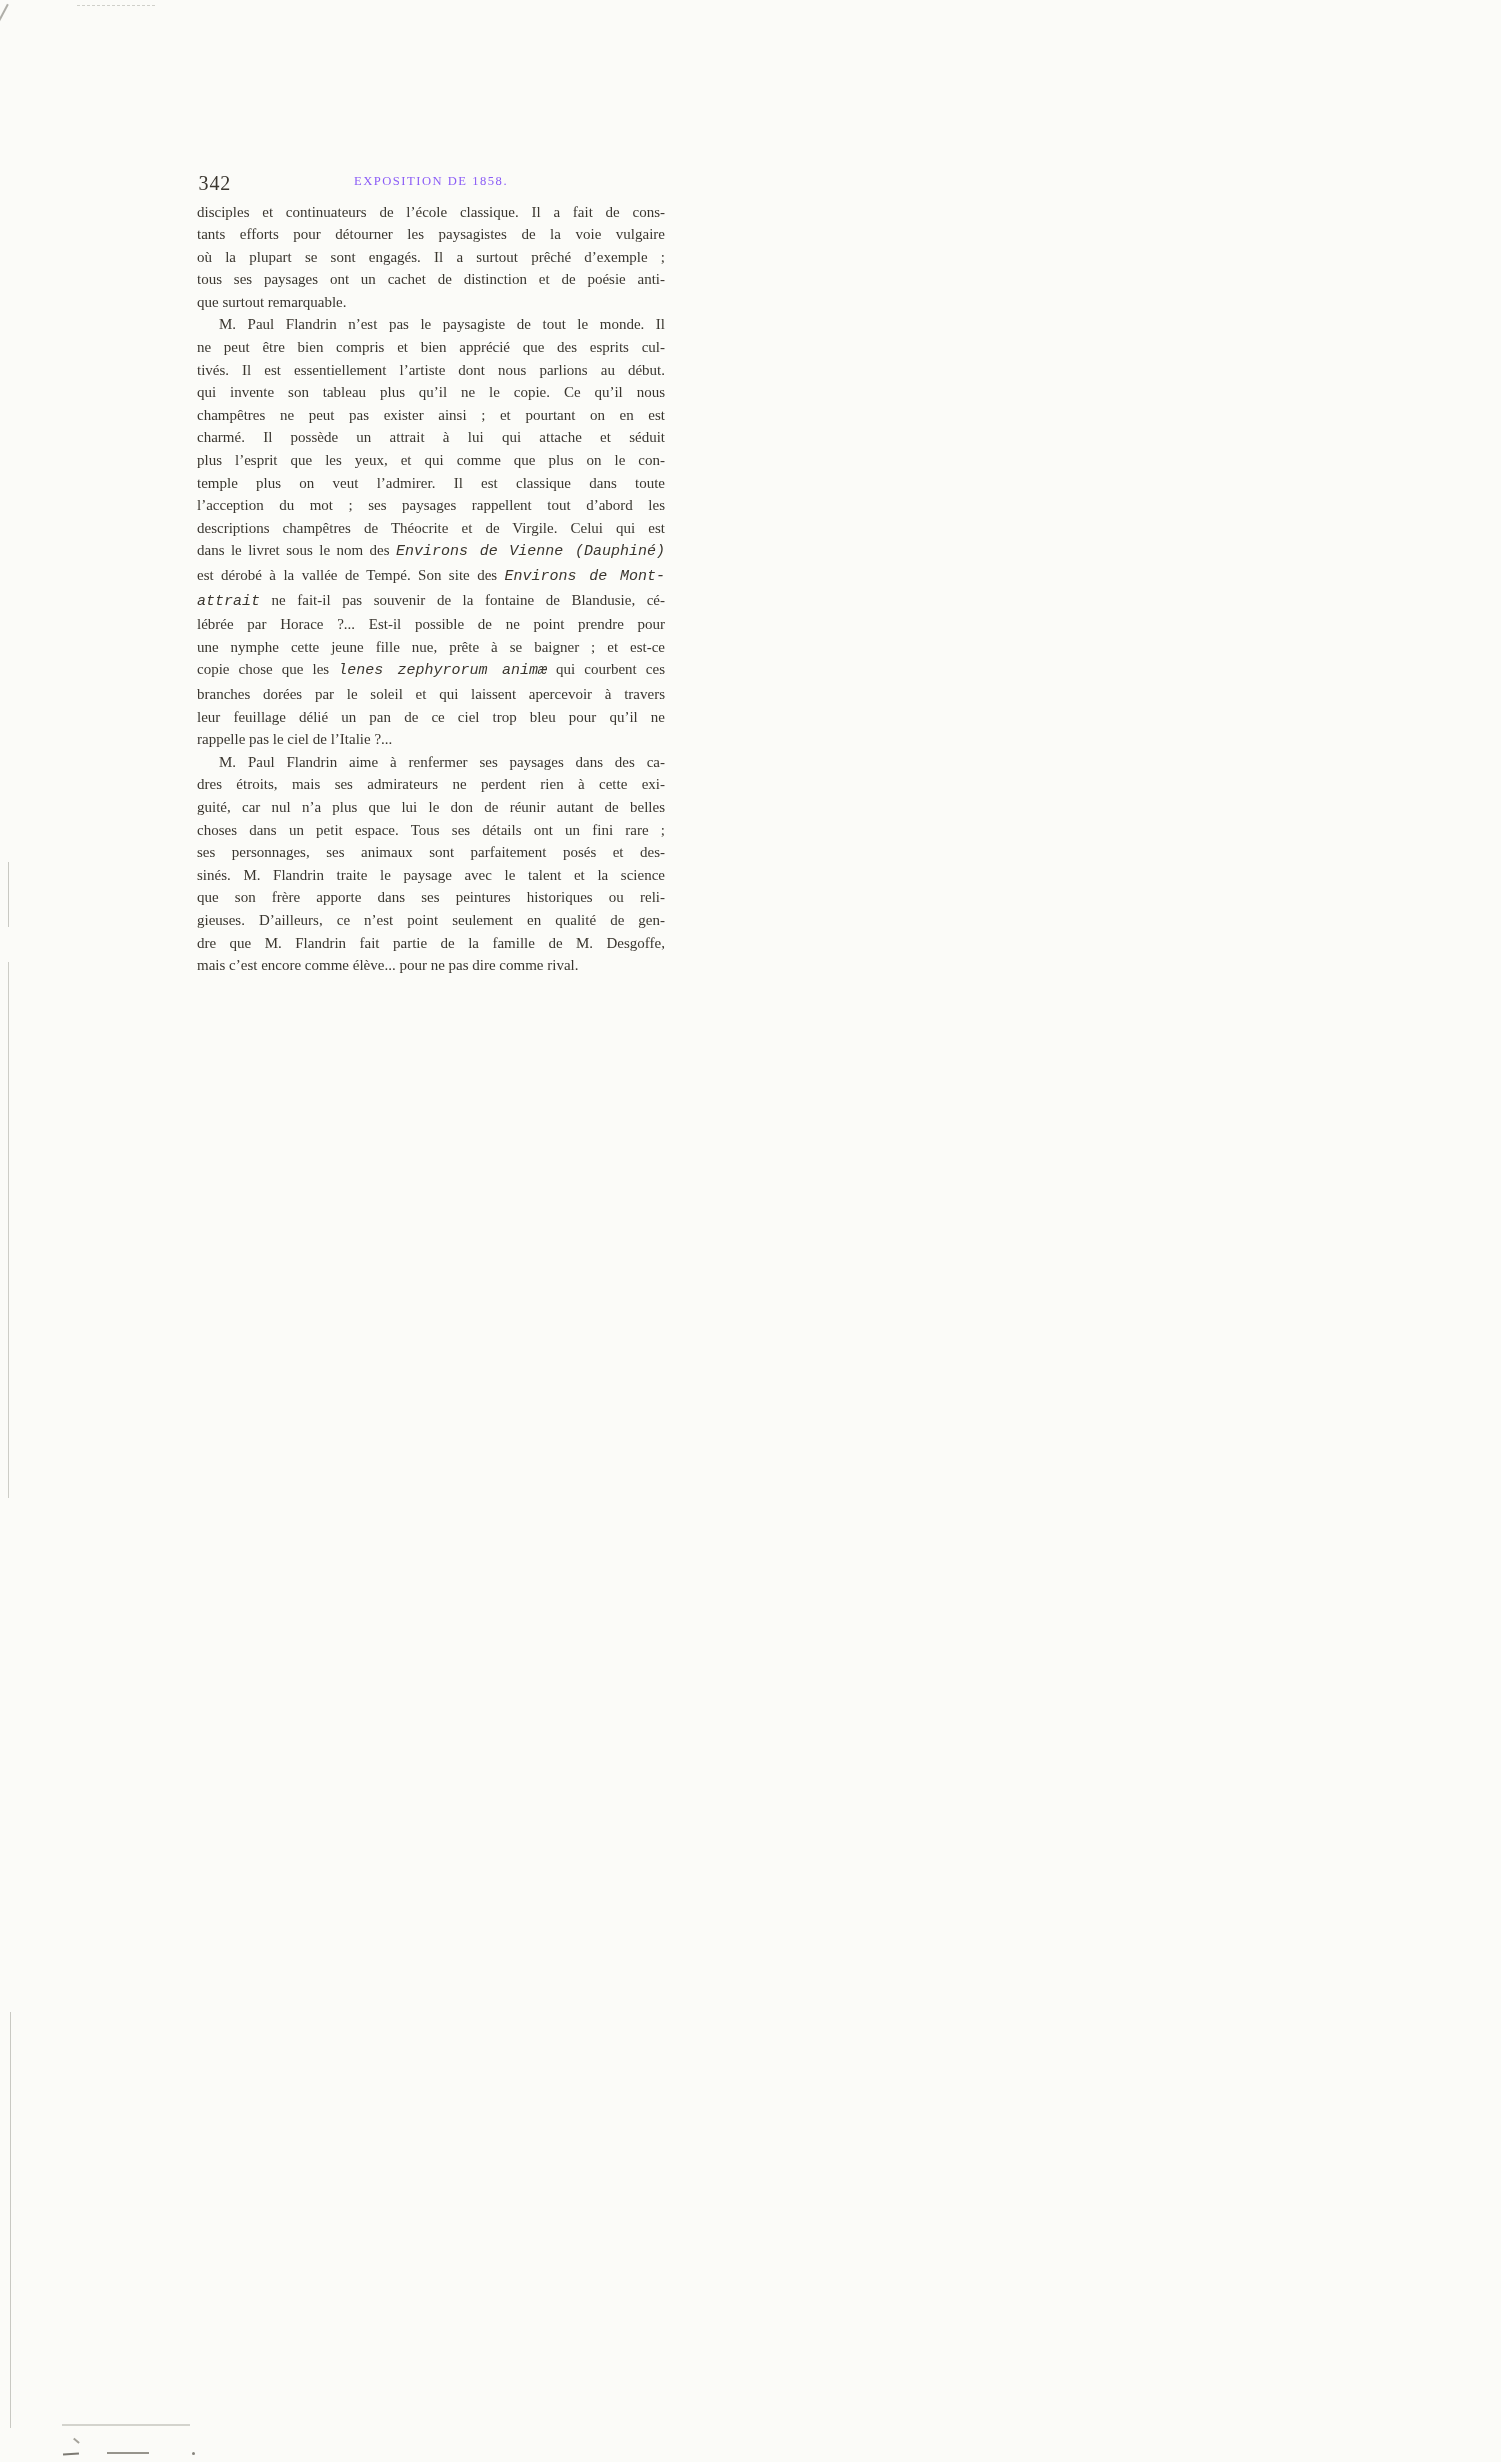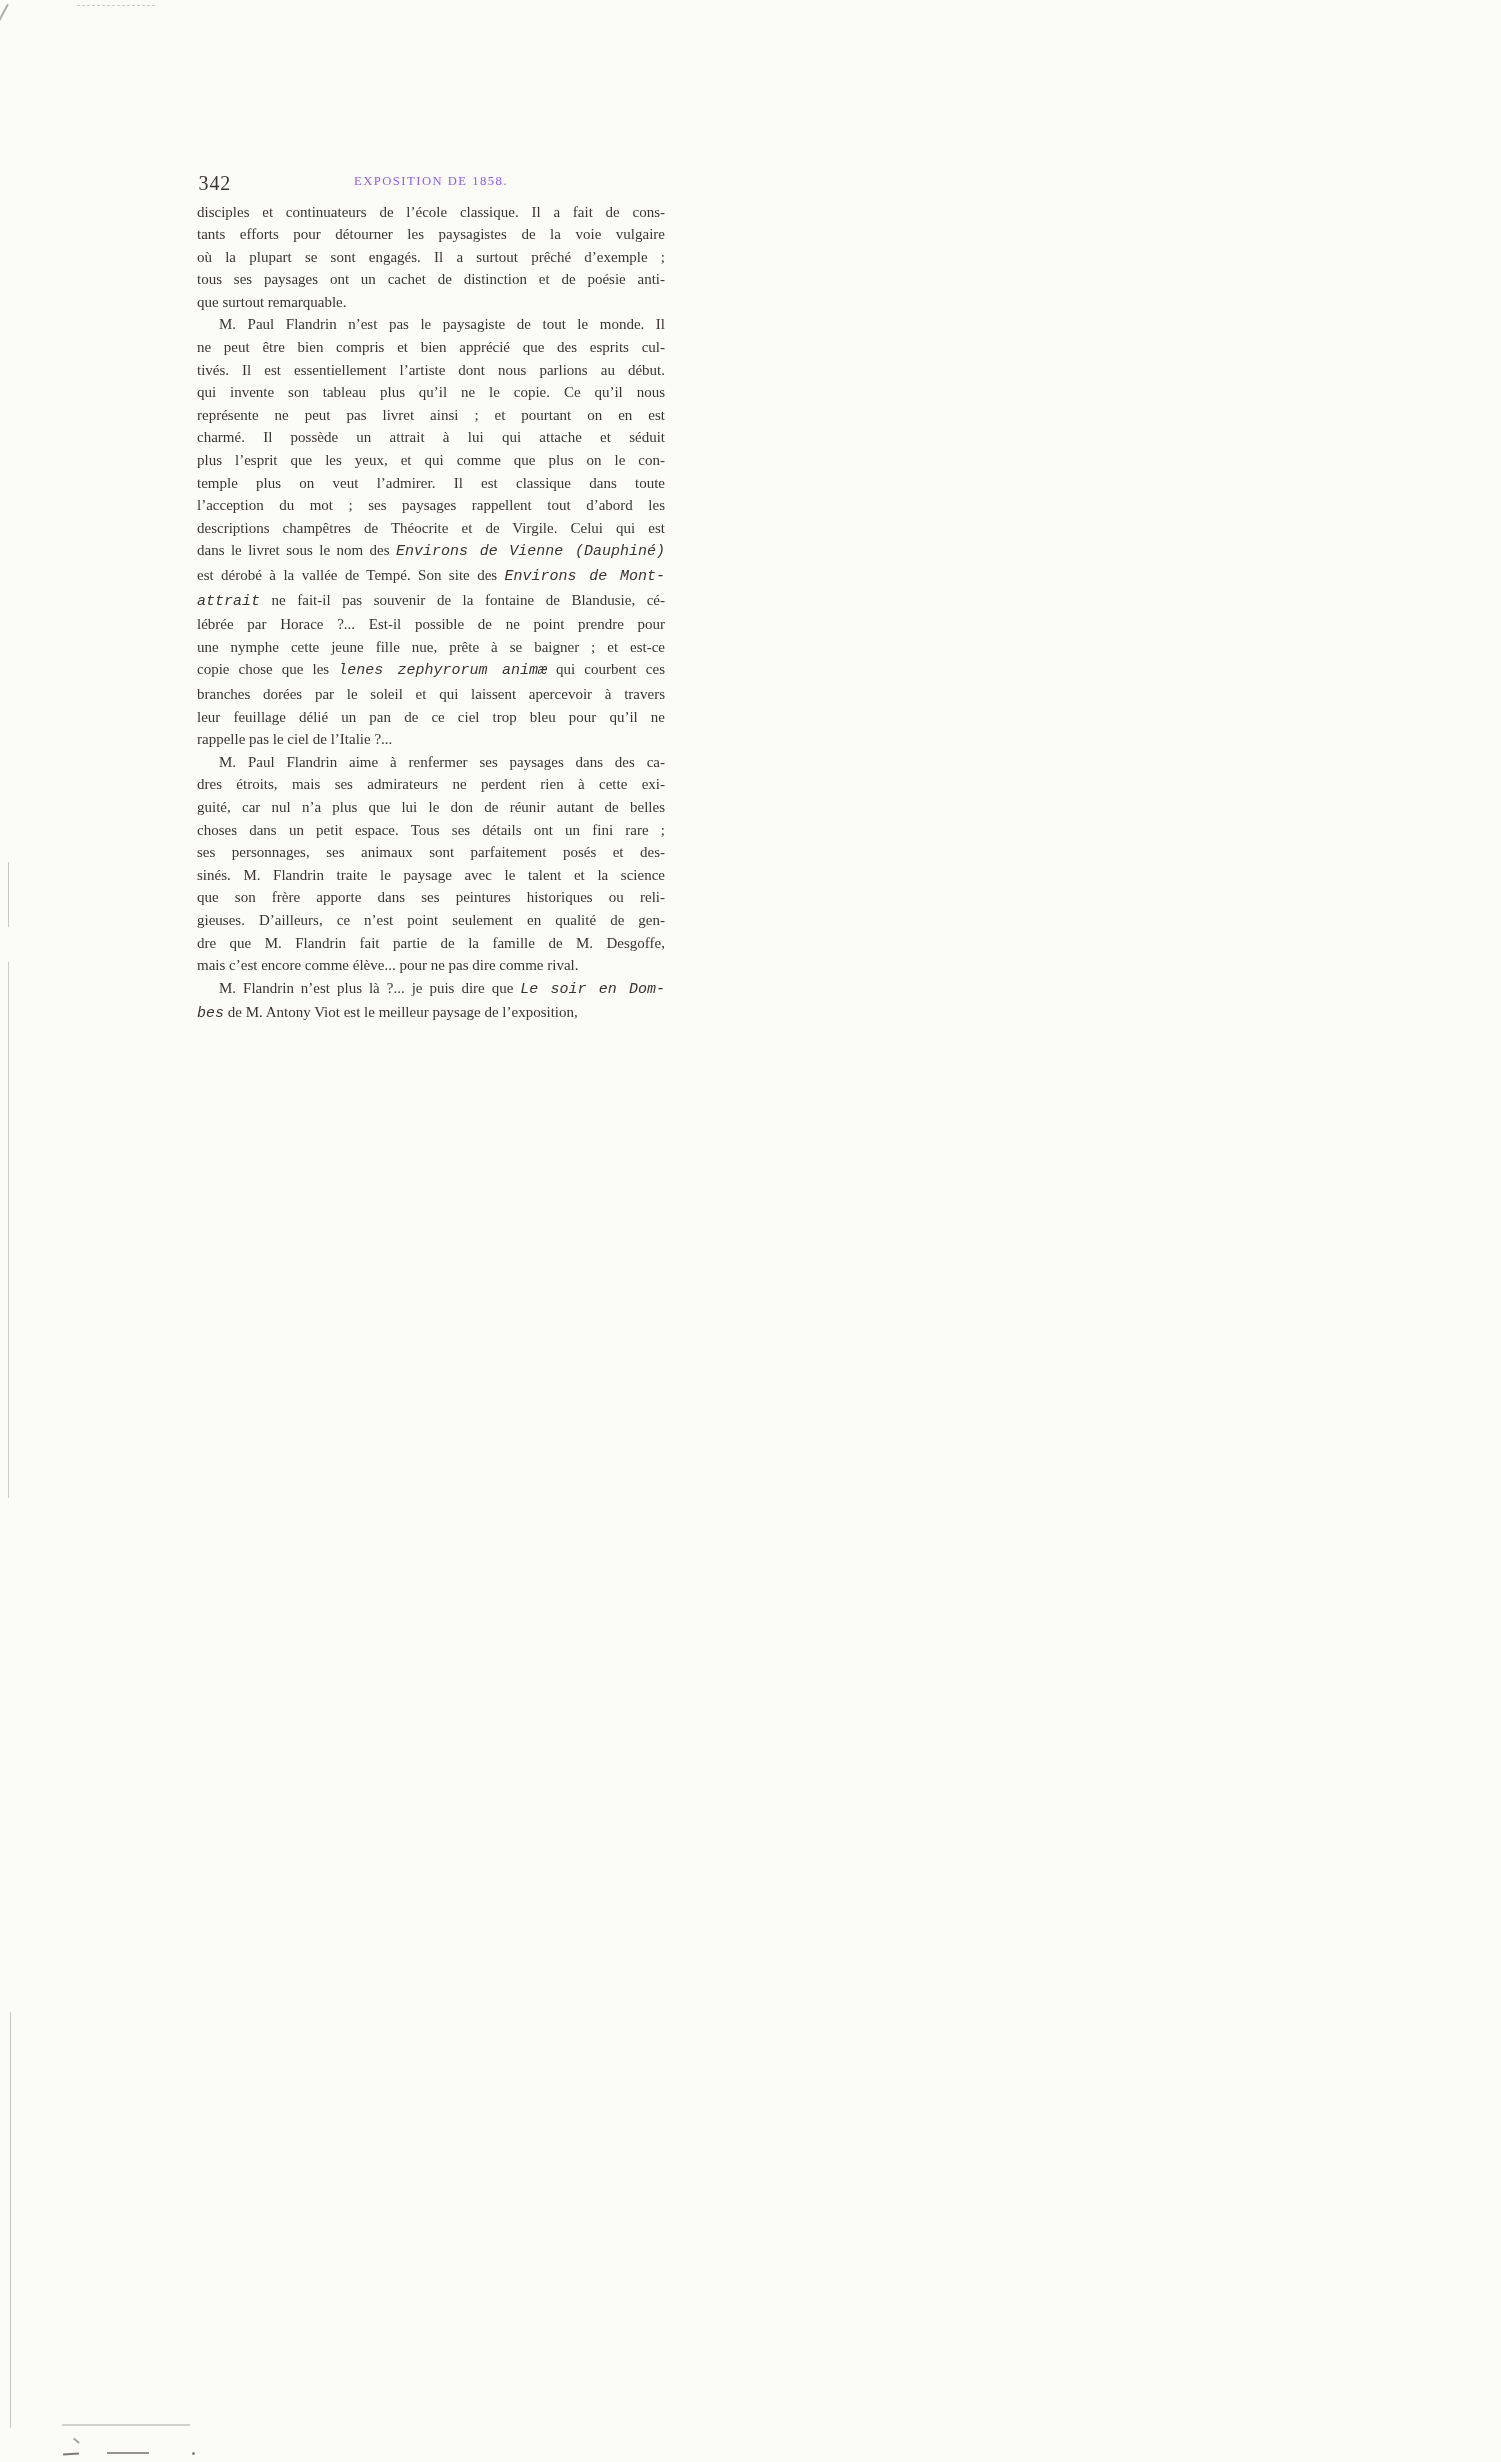--- a/index.html
+++ b/index.html
@@ -144,21 +144,21 @@
           <div class="line"><span>tants efforts pour détourner les paysagistes de la voie vulgaire</span></div>
           <div class="line"><span>où la plupart se sont engagés. Il a surtout prêché d’exemple ;</span></div>
           <div class="line"><span>tous ses paysages ont un cachet de distinction et de poésie anti-</span></div>
           <div class="line last"><span>que surtout remarquable.</span></div>
         </div>
         <div class="para">
           <div class="line indent"><span>M. Paul Flandrin n’est pas le paysagiste de tout le monde. Il</span></div>
           <div class="line"><span>ne peut être bien compris et bien apprécié que des esprits cul-</span></div>
           <div class="line"><span>tivés. Il est essentiellement l’artiste dont nous parlions au début.</span></div>
           <div class="line"><span>qui invente son tableau plus qu’il ne le copie. Ce qu’il nous</span></div>
-          <div class="line"><span>représente ne peut pas livret ainsi ; et pourtant on en est</span></div>
+          <div class="line"><span>champêtres ne peut pas exister ainsi ; et pourtant on en est</span></div>
           <div class="line"><span>charmé. Il possède un attrait à lui qui attache et séduit</span></div>
           <div class="line"><span>plus l’esprit que les yeux, et qui comme que plus on le con-</span></div>
           <div class="line"><span>temple plus on veut l’admirer. Il est classique dans toute</span></div>
           <div class="line"><span>l’acception du mot ; ses paysages rappellent tout d’abord les</span></div>
           <div class="line"><span>descriptions champêtres de Théocrite et de Virgile. Celui qui est</span></div>
           <div class="line"><span>dans le livret sous le nom des </span><span class="it">Environs de Vienne (Dauphiné)</span></div>
           <div class="line"><span>est dérobé à la vallée de Tempé. Son site des </span><span class="it">Environs de Mont-</span></div>
           <div class="line"><span class="it">attrait</span><span> ne fait-il pas souvenir de la fontaine de Blandusie, cé-</span></div>
           <div class="line"><span>lébrée par Horace ?... Est-il possible de ne point prendre pour</span></div>
           <div class="line"><span>une nymphe cette jeune fille nue, prête à se baigner ; et est-ce</span></div>
@@ -172,21 +172,17 @@
           <div class="line"><span>dres étroits, mais ses admirateurs ne perdent rien à cette exi-</span></div>
           <div class="line"><span>guité, car nul n’a plus que lui le don de réunir autant de belles</span></div>
           <div class="line"><span>choses dans un petit espace. Tous ses détails ont un fini rare ;</span></div>
           <div class="line"><span>ses personnages, ses animaux sont parfaitement posés et des-</span></div>
           <div class="line"><span>sinés. M. Flandrin traite le paysage avec le talent et la science</span></div>
           <div class="line"><span>que son frère apporte dans ses peintures historiques ou reli-</span></div>
           <div class="line"><span>gieuses. D’ailleurs, ce n’est point seulement en qualité de gen-</span></div>
           <div class="line"><span>dre que M. Flandrin fait partie de la famille de M. Desgoffe,</span></div>
           <div class="line last"><span>mais c’est encore comme élève... pour ne pas dire comme rival.</span></div>
         </div>
-        <div class="para">
-          <div class="line indent"><span>M. Flandrin n’est plus là ?... je puis dire que </span><span class="it">Le soir en Dom-</span></div>
-          <div class="line last"><span class="it">bes</span><span> de M. Antony Viot est le meilleur paysage de l’exposition,</span></div>
-        </div>
       </div>
   </div>
 
 </div>
 
 
 </body></html>

